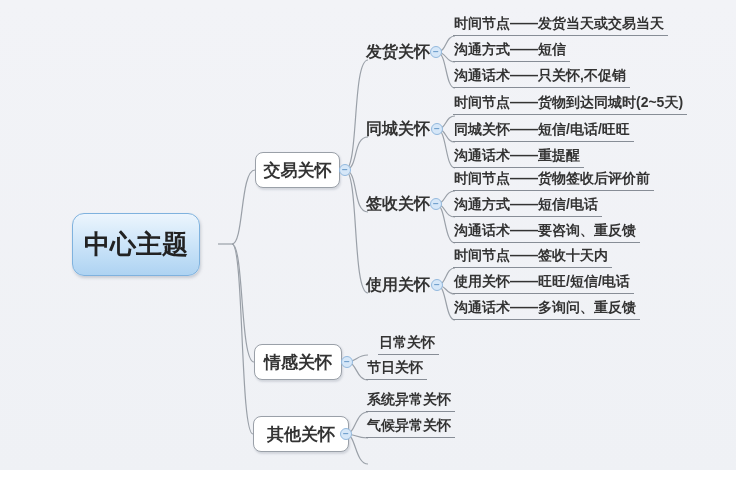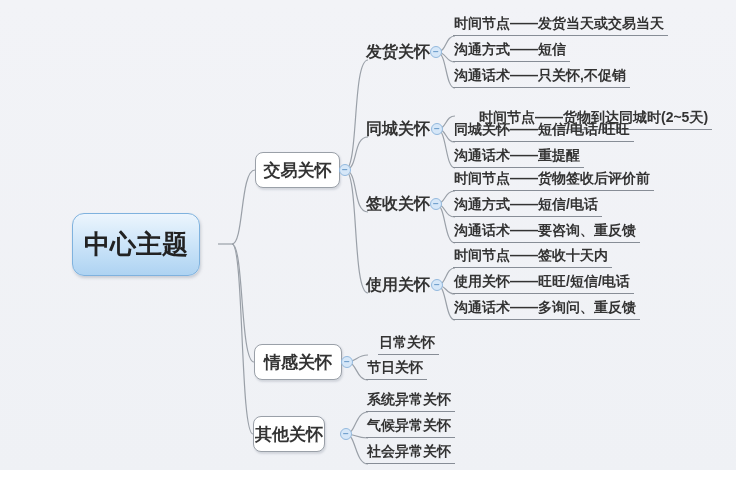--- a/index.html
+++ b/index.html
@@ -85,49 +85,48 @@
 
     <path d="M346,434 C356,434 355,412 368,412"></path>
     <path d="M346,434 C356,434 355,438 368,438"></path>
     <path d="M346,434 C356,434 355,464 368,464"></path>
   </svg>
 
   <div class="root-node">中心主题</div>
 
   <div class="l1-node" style="left:255px;top:152px;width:85px;">交易关怀</div>
   <div class="l1-node" style="left:254px;top:344px;width:88px;">情感关怀</div>
-  <div class="l1-node" style="left:253px;top:416px;width:72px;">其他关怀</div>
+  <div class="l1-node" style="left:253px;top:416px;width:96px;">其他关怀</div>
 
   <div class="l2-label" style="left:366px;top:42px;">发货关怀</div>
   <div class="l2-label" style="left:366px;top:119px;">同城关怀</div>
   <div class="l2-label" style="left:366px;top:194px;">签收关怀</div>
   <div class="l2-label" style="left:366px;top:275px;">使用关怀</div>
 
   <div class="leaf" style="left:453px;top:15px;">时间节点——发货当天或交易当天</div>
   <div class="leaf" style="left:453px;top:41px;">沟通方式——短信</div>
   <div class="leaf" style="left:453px;top:67px;">沟通话术——只关怀,不促销</div>
 
-  <div class="leaf" style="left:453px;top:109px;margin-left:25px;">时间节点——货物到达同城时(2~5天)</div>
+  <div class="leaf" style="left:453px;top:94px;">时间节点——货物到达同城时(2~5天)</div>
   <div class="leaf" style="left:453px;top:121px;">同城关怀——短信/电话/旺旺</div>
   <div class="leaf" style="left:453px;top:147px;">沟通话术——重提醒</div>
 
   <div class="leaf" style="left:453px;top:170px;">时间节点——货物签收后评价前</div>
   <div class="leaf" style="left:453px;top:196px;">沟通方式——短信/电话</div>
   <div class="leaf" style="left:453px;top:222px;">沟通话术——要咨询、重反馈</div>
 
   <div class="leaf" style="left:453px;top:247px;">时间节点——签收十天内</div>
   <div class="leaf" style="left:453px;top:273px;">使用关怀——旺旺/短信/电话</div>
   <div class="leaf" style="left:453px;top:299px;">沟通话术——多询问、重反馈</div>
 
   <div class="leaf" style="left:366px;top:334px;margin-left:12px;">日常关怀</div>
   <div class="leaf" style="left:366px;top:359px;">节日关怀</div>
 
   <div class="leaf" style="left:366px;top:391px;">系统异常关怀</div>
   <div class="leaf" style="left:366px;top:417px;">气候异常关怀</div>
-  <div class="leaf" style="left:366px;top:443px;">社会异常关怀</div>
 
   <div class="collapse" style="left:339px;top:164px;">−</div>
   <div class="collapse" style="left:341px;top:356px;">−</div>
   <div class="collapse" style="left:340px;top:428px;">−</div>
   <div class="collapse" style="left:430px;top:46px;">−</div>
   <div class="collapse" style="left:431px;top:123px;">−</div>
   <div class="collapse" style="left:430px;top:198px;">−</div>
   <div class="collapse" style="left:431px;top:279px;">−</div>
 
   <div class="bottom-strip"></div>

